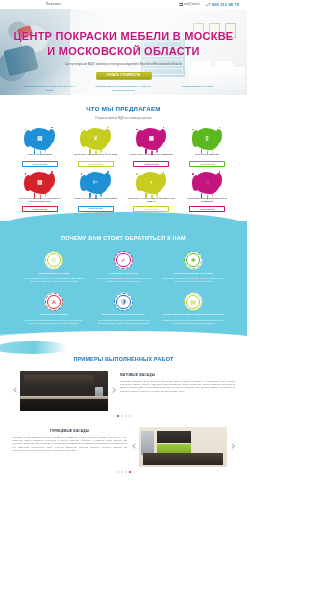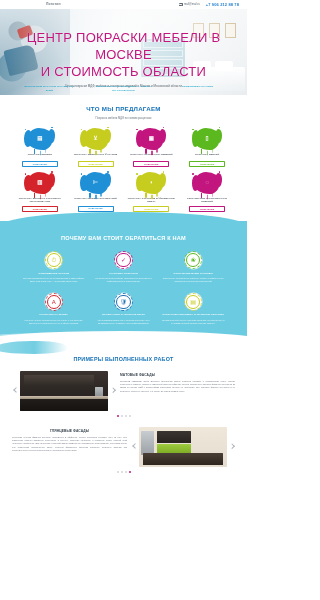--- a/index.html
+++ b/index.html
@@ -83,21 +83,21 @@
   .hero-photoR .bed:before{
     content:""; position:absolute; left:4px; top:-6px; width:18px; height:10px;
     background:#fff; border-radius:2px; box-shadow:22px 0 0 #fff;
   }
   .hero-veil{
     position:absolute; inset:0;
     background:linear-gradient(90deg,rgba(255,255,255,.10) 0%,rgba(255,255,255,.62) 26%,rgba(255,255,255,.74) 50%,rgba(255,255,255,.55) 74%,rgba(255,255,255,.18) 100%);
   }
   .hero-inner{ position:absolute; inset:0; text-align:center; padding-top:20px; }
   .hero-title{
-    font-size:13px; font-weight:400; letter-spacing:.25px; line-height:1.32;
+    font-size:11px; font-weight:700; letter-spacing:.25px; line-height:1.32;
     color:#c2157e;
     text-shadow:0 0 1px rgba(255,255,255,.9);
   }
   .hero-sub{
     margin-top:4.5px; font-size:2.9px; color:#56616b; letter-spacing:.05px;
   }
   .hero-cta{
     margin:6px auto 0; width:56px; height:8px; border-radius:1px;
     background:linear-gradient(180deg,#c2c428,#9ea520);
     color:#ffffff; font-size:2.9px; font-weight:700; letter-spacing:.2px;
@@ -324,21 +324,21 @@
       <div class="frame" style="left:66px;top:14px"></div>
       <div class="frame" style="left:82px;top:14px"></div>
       <div class="frame" style="left:98px;top:14px"></div>
       <div class="bed"></div>
     </div>
     <div class="hero-veil"></div>
 
     <div class="hero-inner">
       <div class="hero-title">
         <div>ЦЕНТР ПОКРАСКИ МЕБЕЛИ В МОСКВЕ</div>
-        <div>И СТОИМОСТЬ ОБЛАСТИ</div>
+        <div>И МОСКОВСКОЙ ОБЛАСТИ</div>
       </div>
       <div class="hero-sub">Центр покраски МДФ, мебели и столярных изделий в Москве и Московской области</div>
       <div class="hero-cta">УЗНАТЬ СТОИМОСТЬ</div>
     </div>
 
     <div class="hero-badges">
       <div class="hb">
           <div class="t">ВЫПОЛНЯЕМ СРОЧНЫЕ ЗАКАЗЫ ОТ 3 ДНЕЙ</div>
         </div>
       <div class="hb">

